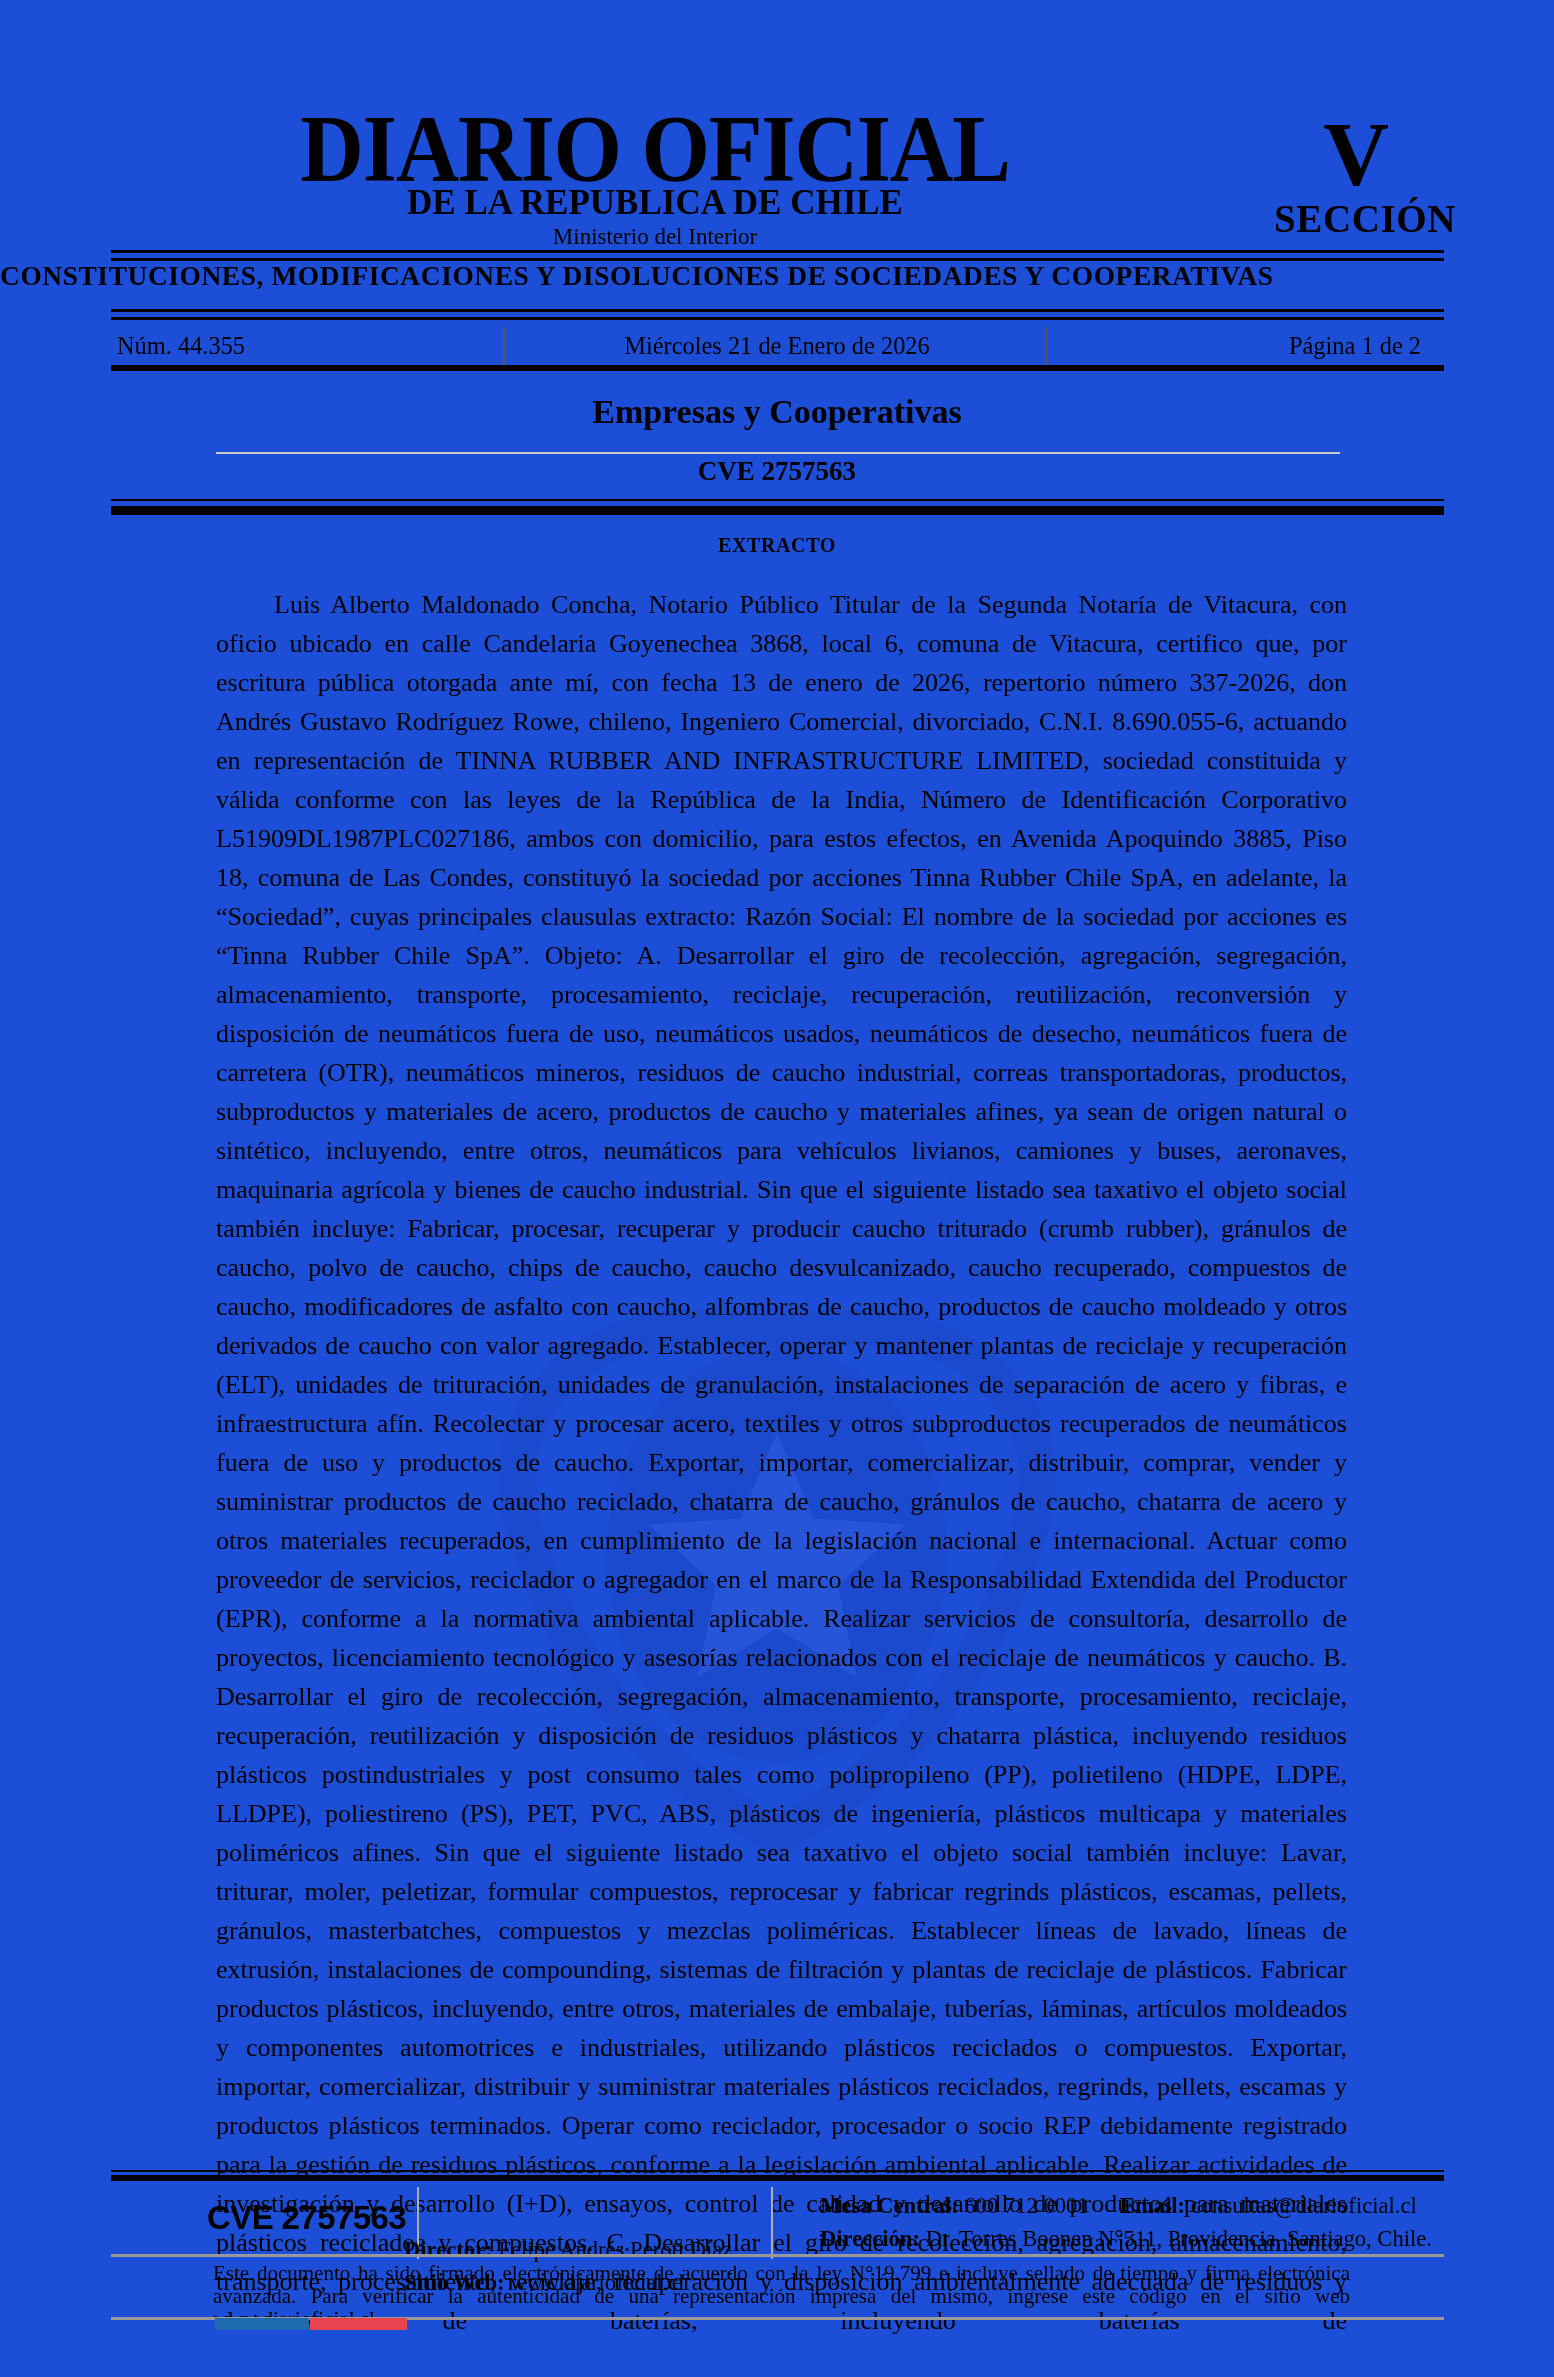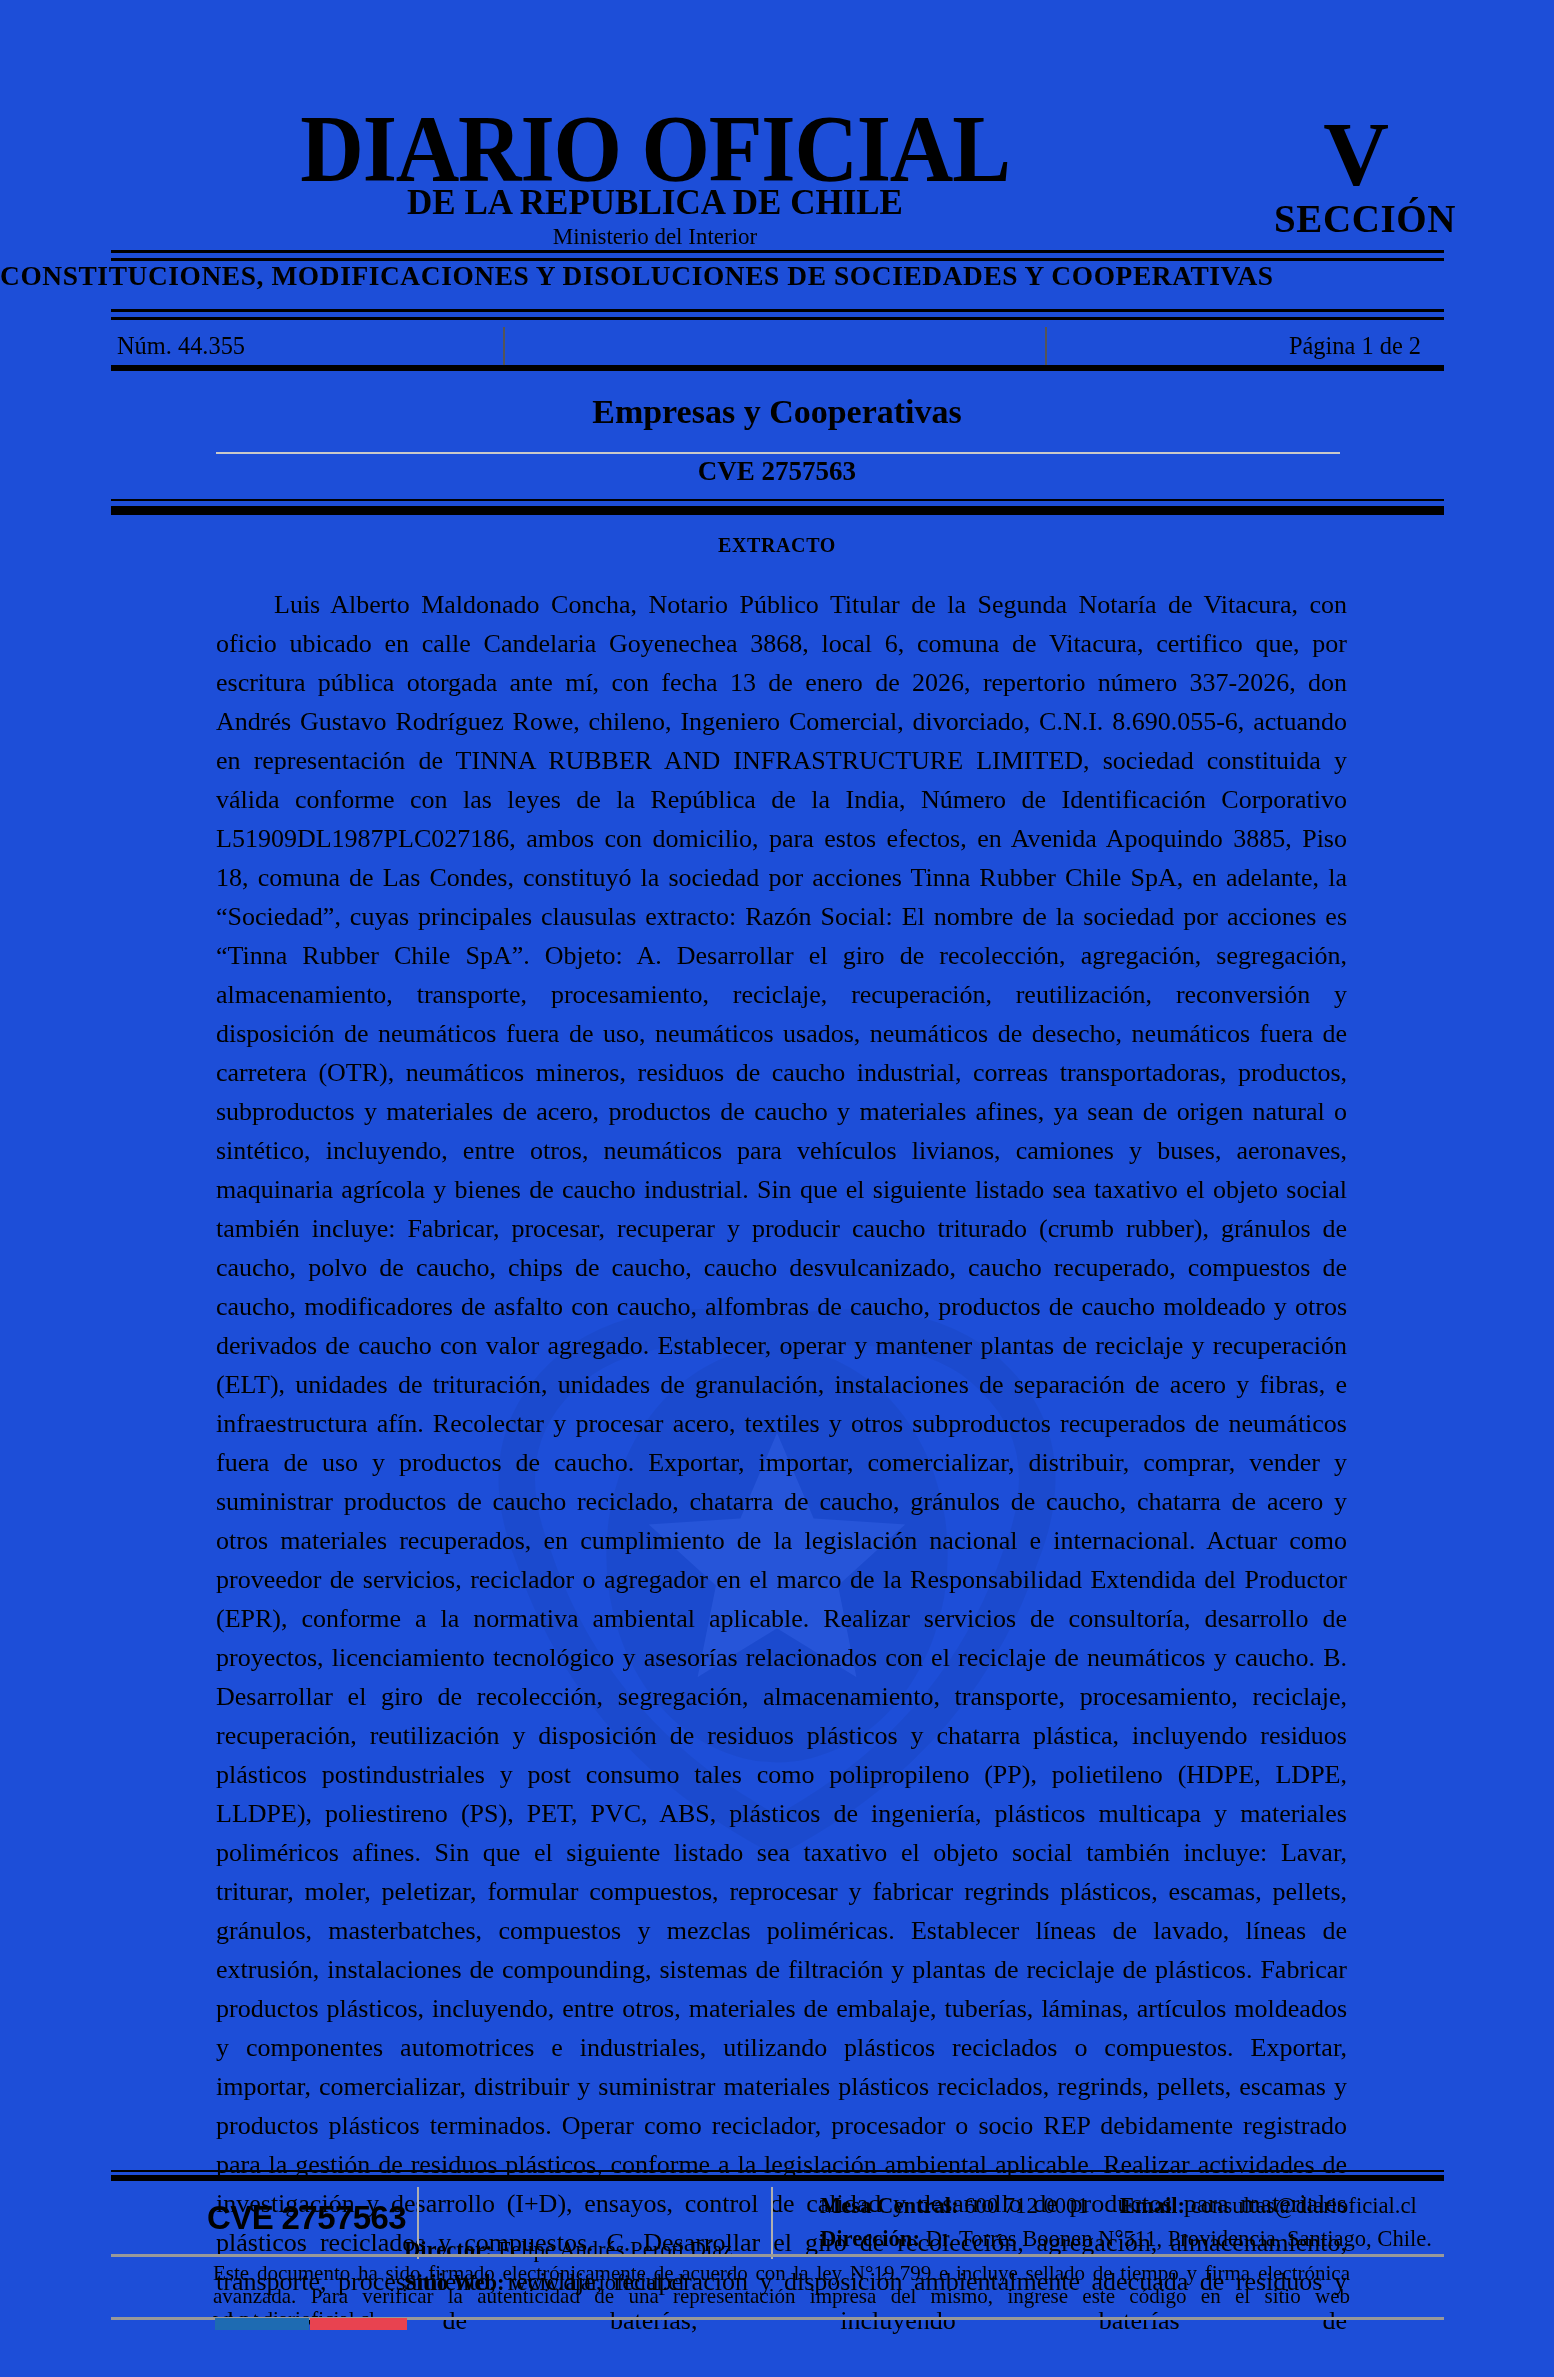--- a/index.html
+++ b/index.html
@@ -103,20 +103,21 @@
   <div class="abs section-label">SECCIÓN</div>
 
   <div class="abs rule r1a"></div>
   <div class="abs rule r1b"></div>
   <div class="abs banner">CONSTITUCIONES, MODIFICACIONES Y DISOLUCIONES DE SOCIEDADES Y COOPERATIVAS</div>
   <div class="abs rule r2a"></div>
   <div class="abs rule r2b"></div>
 
   <div class="abs meta-row meta-issue">Núm. 44.355</div>
   <div class="abs meta-sep sep1"></div>
+  <div class="abs meta-row meta-date">Miércoles 21 de Enero de 2026</div>
   <div class="abs meta-sep sep2"></div>
   <div class="abs meta-row meta-page">Página 1 de 2</div>
   <div class="abs rule r-meta"></div>
 
   <div class="abs h-section">Empresas y Cooperativas</div>
   <div class="abs rule-gray-thin"></div>
   <div class="abs h-cve">CVE 2757563</div>
   <div class="abs rule r3a"></div>
   <div class="abs rule r3b"></div>
   <div class="abs h-extract">EXTRACTO</div>

